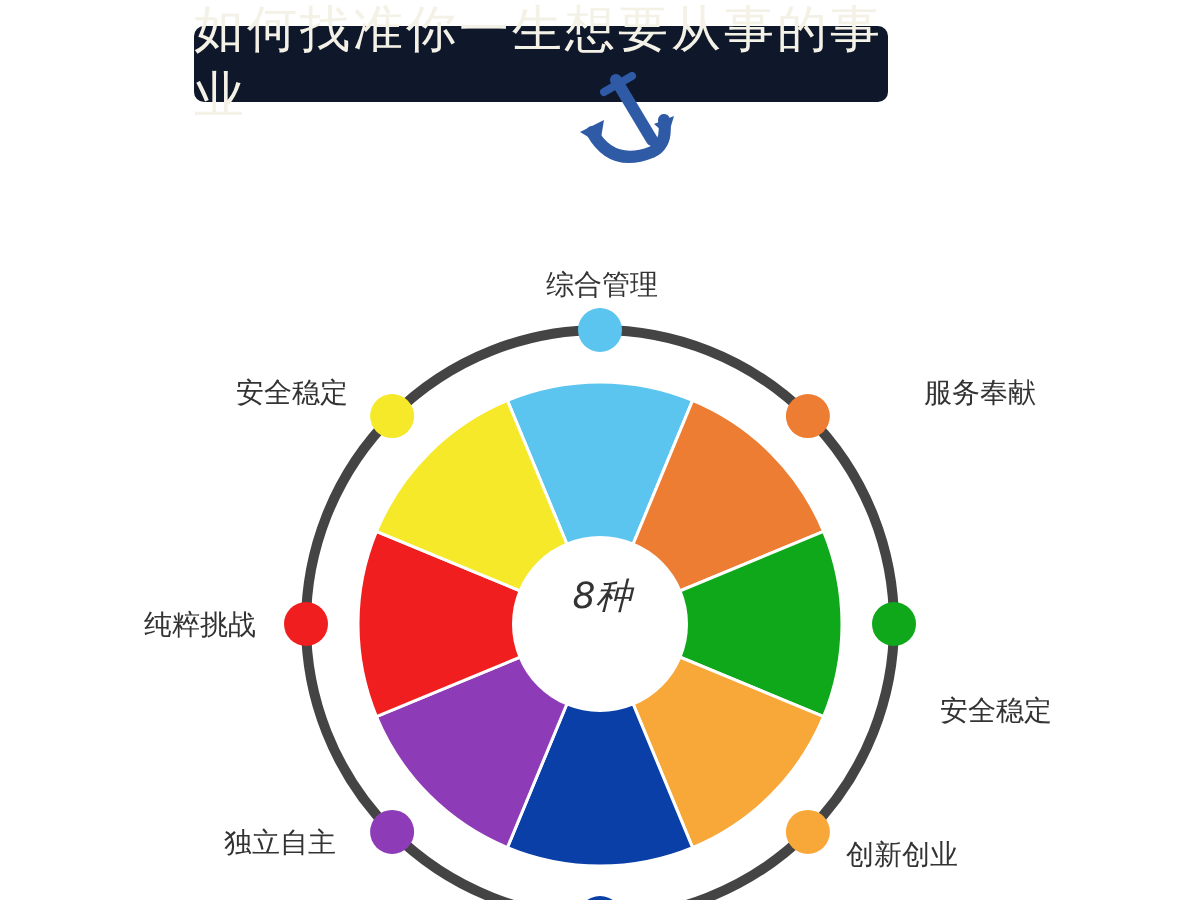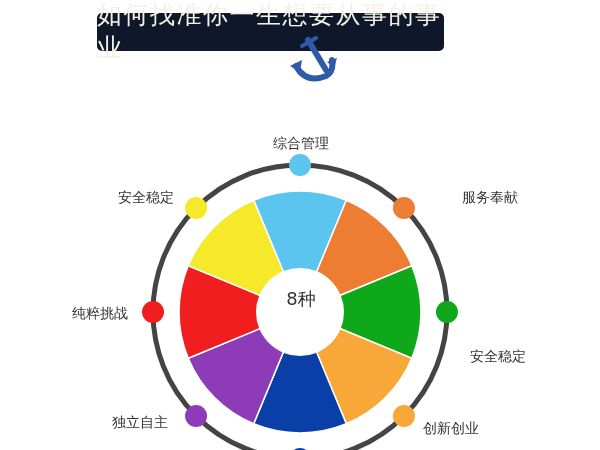--- a/index.html
+++ b/index.html
@@ -20,21 +20,21 @@
     .anchor {
       position: absolute; left: 282px; top: 36px; width: 60px; height: 50px;
     }
     svg.wheel { position: absolute; left: 0; top: 0; }
     .lbl {
       position: absolute; font-size: 14px; color: #333333;
       white-space: nowrap; line-height: 16px;
     }
     .center-text {
       position: absolute; left: 258px; top: 287px; width: 86px;
-      text-align: center; color: #333333; font-size: 18px; line-height: 24px;
+      text-align: center; color: #333333; font-size: 18px; line-height: 24px; font-style: italic;
     }
   </style>
 </head>
 <body>
 
 <div class="title-bar">
   <span>如何找准你一生想要从事的事业</span>
 </div>
 
 <svg class="anchor" viewBox="0 0 60 50">

